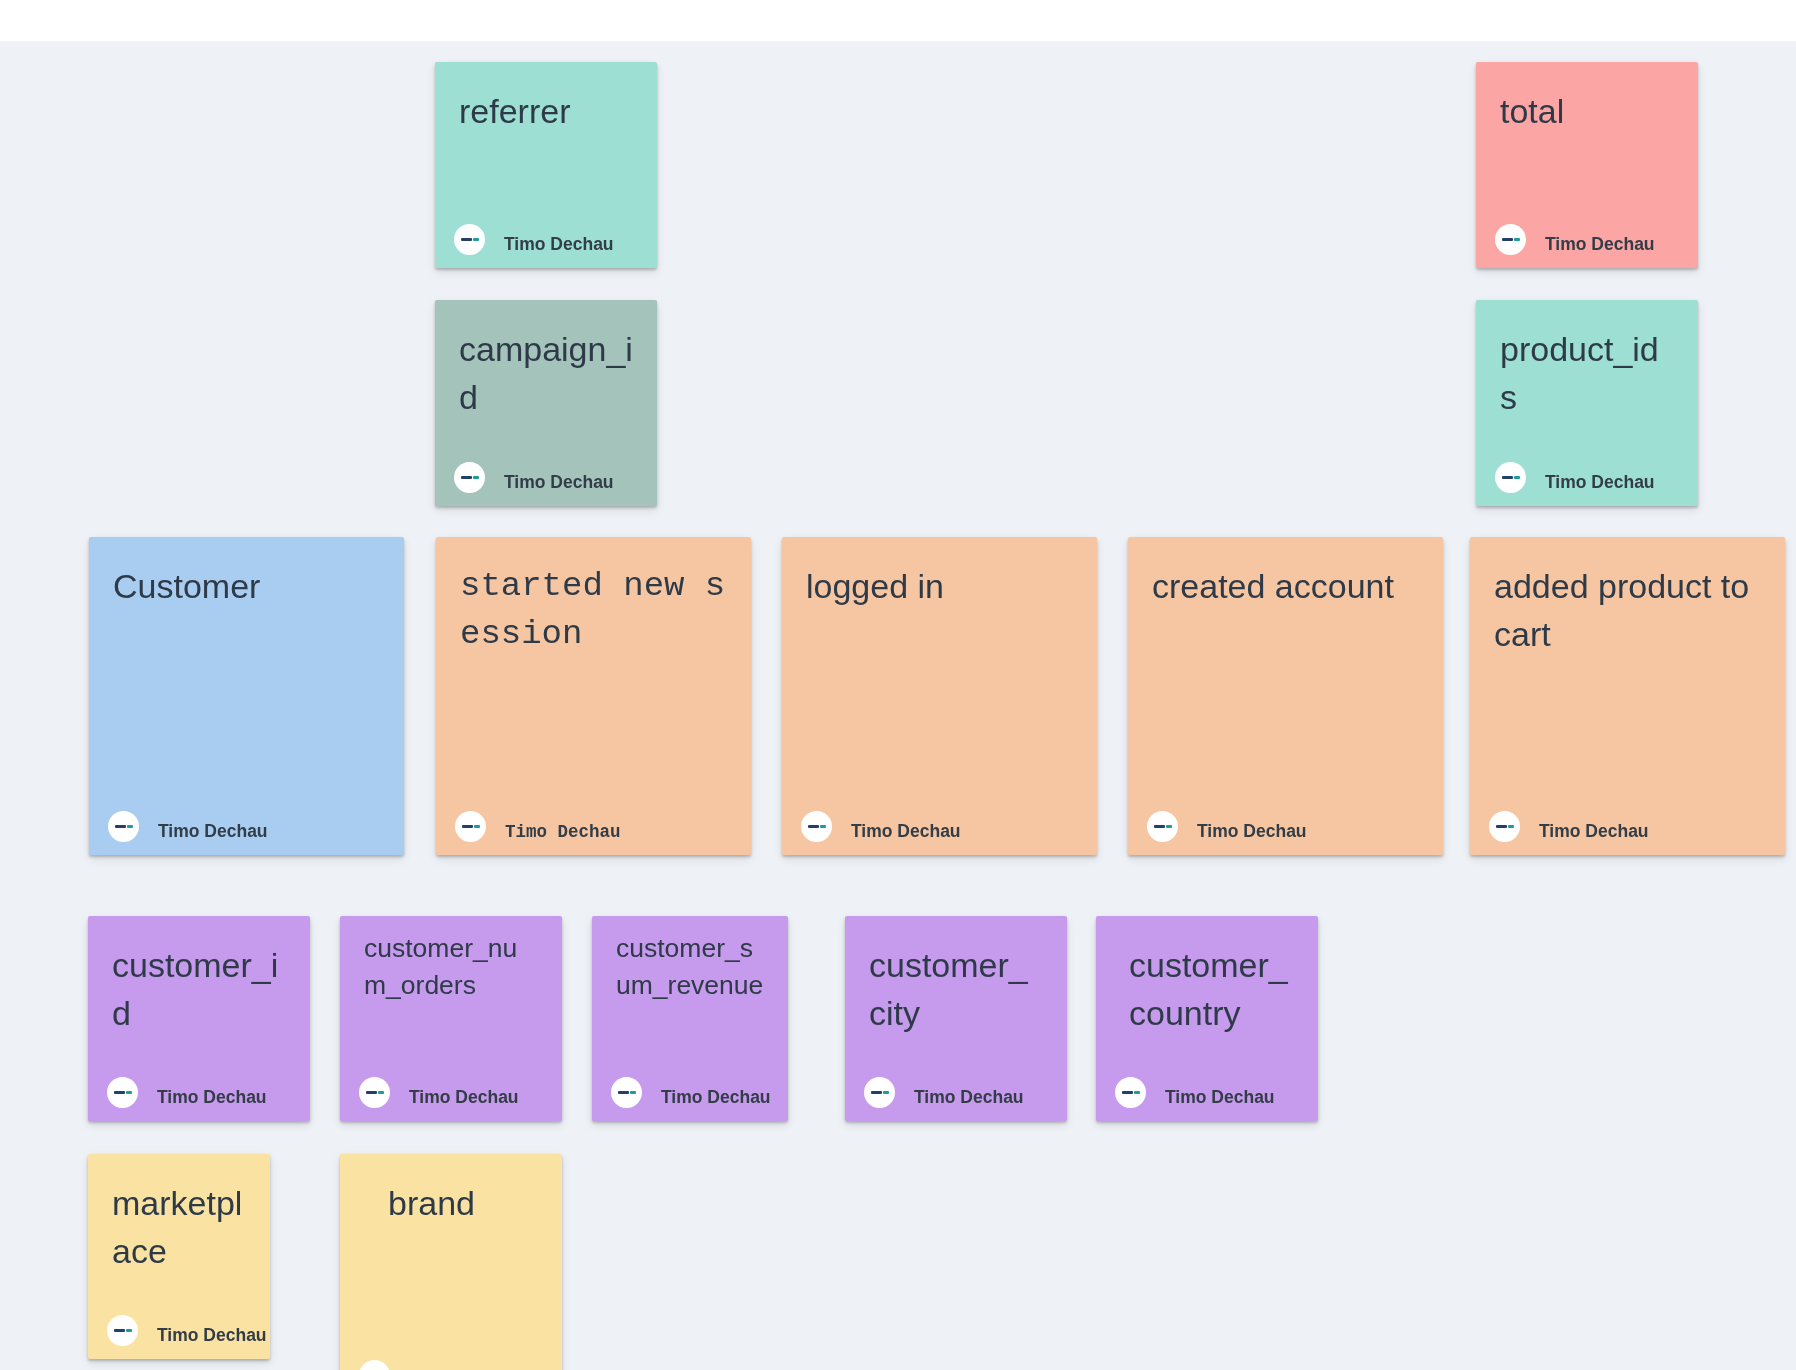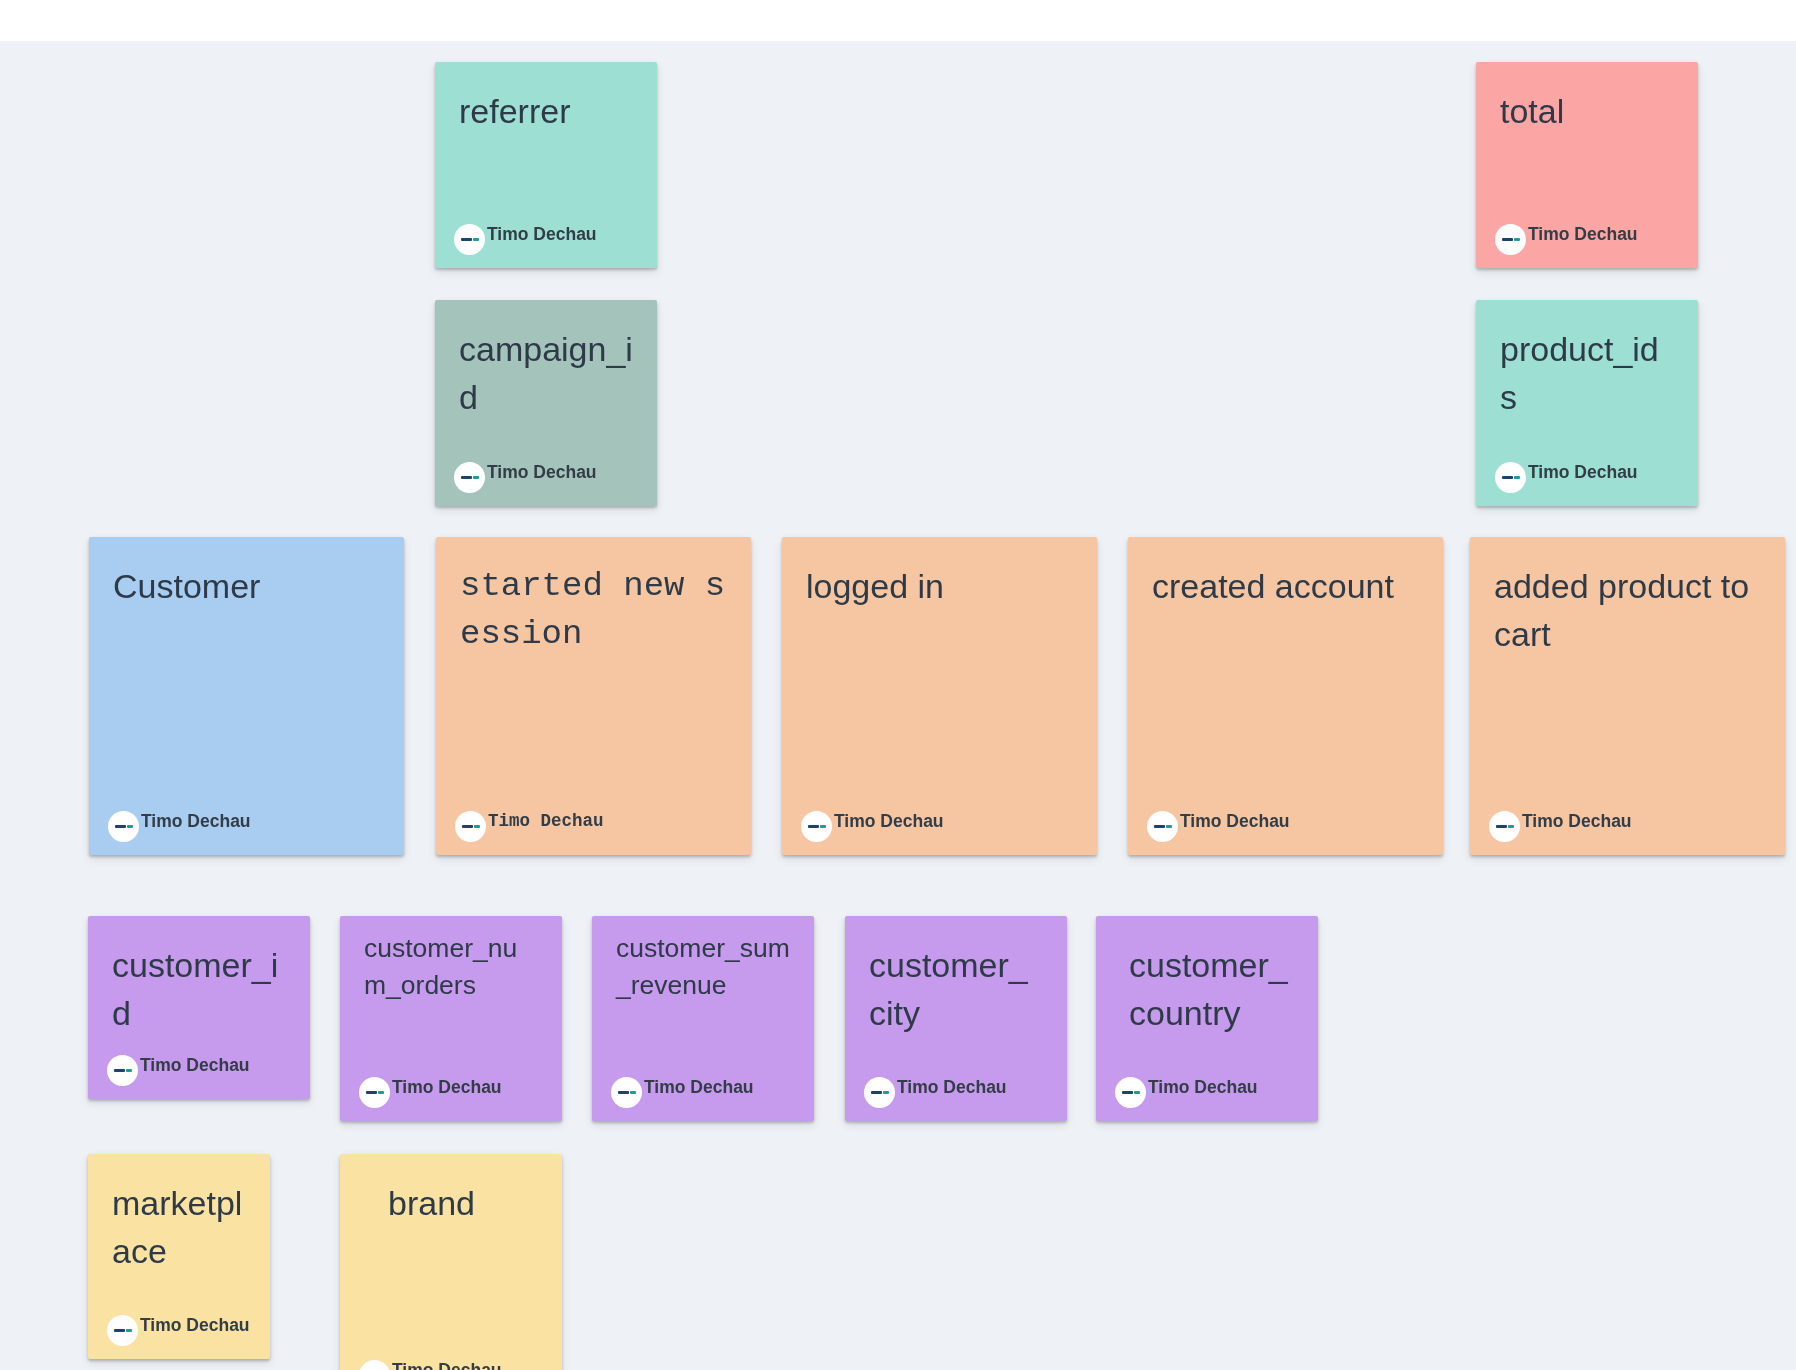--- a/index.html
+++ b/index.html
@@ -37,22 +37,22 @@
   }
   .note.text-small .note-title {
     font-size: 26.5px;
     padding-top: 14px;
   }
   .note-author {
     position: absolute;
     left: 19px;
     bottom: 13px;
     display: flex;
-    align-items: flex-start;
-    gap: 2px;
+    align-items: flex-end;
+    gap: 19px;
   }
   .avatar {
     width: 31px;
     height: 31px;
     border-radius: 50%;
     background: #ffffff;
     display: flex;
     align-items: center;
     justify-content: center;
     gap: 1px;
@@ -164,41 +164,41 @@
     <div class="note" style="left: 1470px; top: 496px; width: 315px; height: 318px; background: rgb(246, 198, 162);">
     <div class="note-title">added product to cart</div>
     <div class="note-author">
       <span class="avatar">
         <span class="logo-mark-navy"></span>
         <span class="logo-mark-teal"></span>
       </span>
       <span class="author-name">Timo Dechau</span>
     </div>
   </div>
-    <div class="note" style="left: 88px; top: 875px; width: 222px; height: 183px; background: rgb(198, 154, 236);">
+    <div class="note" style="left: 88px; top: 875px; width: 222px; height: 205px; background: rgb(198, 154, 236);">
     <div class="note-title">customer_id</div>
     <div class="note-author">
       <span class="avatar">
         <span class="logo-mark-navy"></span>
         <span class="logo-mark-teal"></span>
       </span>
       <span class="author-name">Timo Dechau</span>
     </div>
   </div>
     <div class="note text-small" style="left: 340px; top: 875px; width: 222px; height: 205px; background: rgb(198, 154, 236);">
     <div class="note-title">customer_num_orders</div>
     <div class="note-author">
       <span class="avatar">
         <span class="logo-mark-navy"></span>
         <span class="logo-mark-teal"></span>
       </span>
       <span class="author-name">Timo Dechau</span>
     </div>
   </div>
-    <div class="note text-small" style="left: 592px; top: 875px; width: 222px; height: 205px; background: rgb(198, 154, 236);">
+    <div class="note text-small" style="left: 592px; top: 875px; width: 196px; height: 205px; background: rgb(198, 154, 236);">
     <div class="note-title">customer_sum_revenue</div>
     <div class="note-author">
       <span class="avatar">
         <span class="logo-mark-navy"></span>
         <span class="logo-mark-teal"></span>
       </span>
       <span class="author-name">Timo Dechau</span>
     </div>
   </div>
     <div class="note" style="left: 845px; top: 875px; width: 222px; height: 205px; background: rgb(198, 154, 236);">

